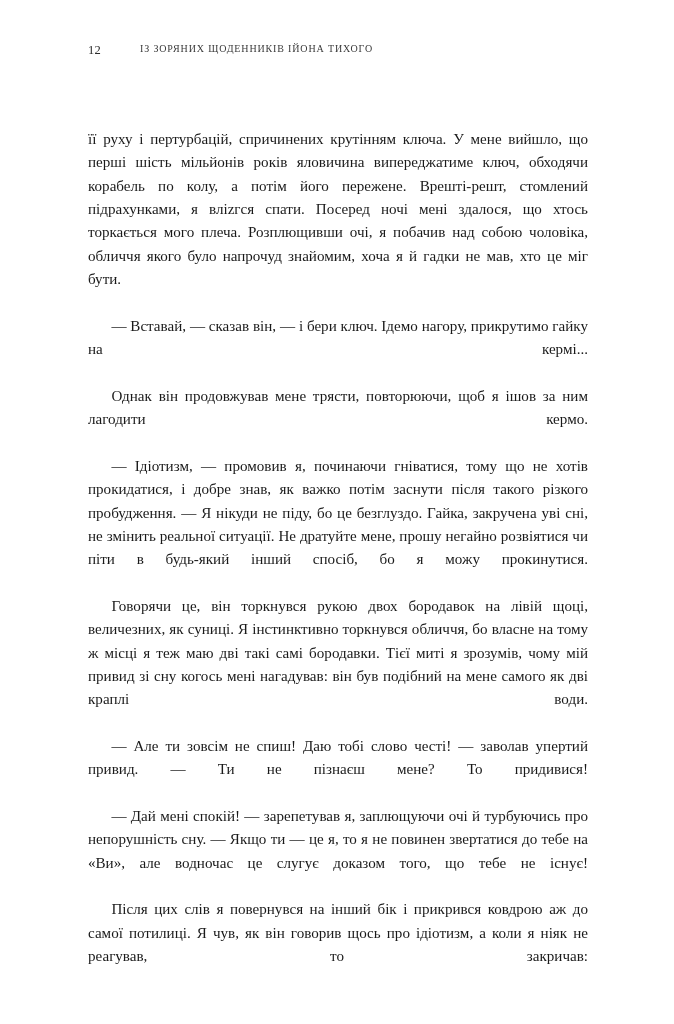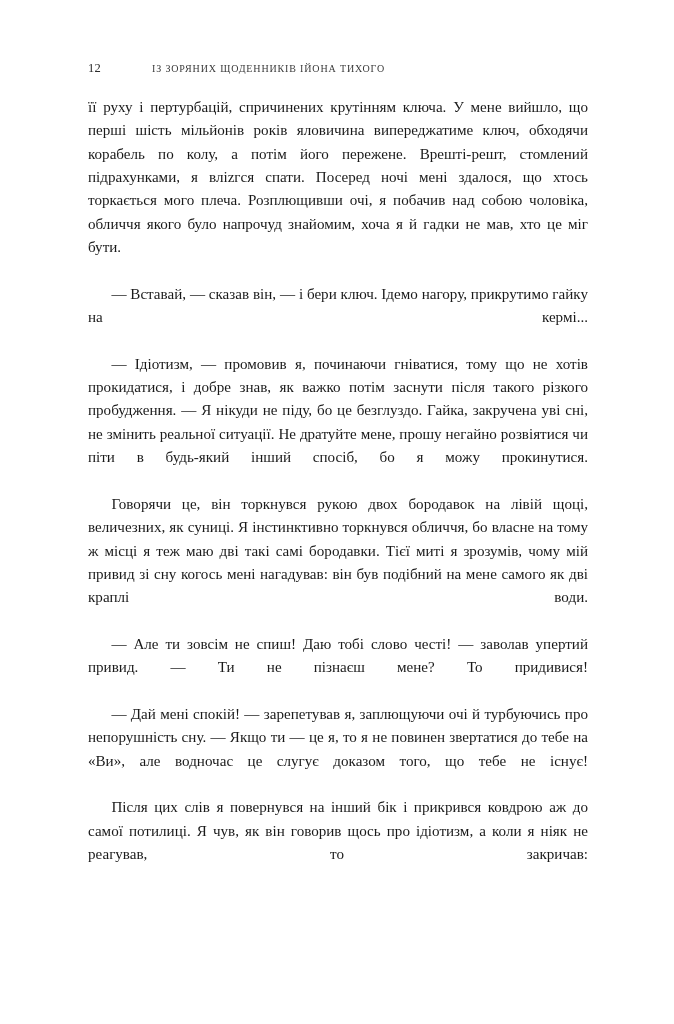--- a/index.html
+++ b/index.html
@@ -14,26 +14,26 @@
   .page {
     position: relative;
     width: 674px;
     height: 1024px;
     background: #ffffff;
     overflow: hidden;
     box-sizing: border-box;
   }
   .running-head {
     position: absolute;
-    top: 61px;
+    top: 43px;
     left: 88px;
     width: 500px;
     display: flex;
-    align-items: center;
-    gap: 12px;
+    align-items: flex-start;
+    gap: 0;
   }
   .folio {
     font-size: 12.5px;
     letter-spacing: 0.2px;
     color: #2a2a2a;
     width: 52px;
     flex: 0 0 52px;
   }
   .head-title {
     font-size: 10px;
@@ -53,20 +53,21 @@
     font-size: 15.1px;
     line-height: 23.35px;
     text-align: justify;
     text-indent: 1.55em;
     -webkit-hyphens: manual;
     hyphens: manual;
     word-spacing: -0.1px;
   }
   .textblock p.noindent {
     text-indent: 0;
+    margin-top: 32px;
   }
   
   .textblock p:after {
     content: "";
     display: inline-block;
     width: 100%;
   }
 </style>
 </head>
 <body>
@@ -74,20 +75,21 @@
 <div class="page">
 
   <div class="running-head">
     <span class="folio">12</span>
     <span class="head-title">Із зоряних щоденників Ійона Тихого</span>
   </div>
 
   <div class="textblock">
       <p class="noindent">її руху і пертурбацій, спричинених крутінням ключа. У мене вийшло, що перші шість мільйонів років яловичина випереджатиме ключ, обходячи корабель по колу, а потім його пережене. Врешті-решт, стомлений підрахунками, я вліzгся спати. Посеред ночі мені здалося, що хтось торкається мого плеча. Розплющивши очі, я побачив над собою чоловіка, обличчя якого було напрочуд знайомим, хоча я й гадки не мав, хто це міг бути.</p>
       <p>— Вставай, — сказав він, — і бери ключ. Ідемо нагору, прикрутимо гайку на кермі...</p>
+      <p>Однак він продовжував мене трясти, повторюючи, щоб я ішов за ним лагодити кермо.</p>
       <p>— Ідіотизм, — промовив я, починаючи гніватися, тому що не хотів прокидатися, і добре знав, як важко потім заснути після такого різкого пробудження. — Я нікуди не піду, бо це безглуздо. Гайка, закручена уві сні, не змінить реальної ситуації. Не дратуйте мене, прошу негайно розвіятися чи піти в будь-який інший спосіб, бо я можу прокинутися.</p>
       <p>Говорячи це, він торкнувся рукою двох бородавок на лівій щоці, величезних, як суниці. Я інстинктивно торкнувся обличчя, бо власне на тому ж місці я теж маю дві такі самі бородавки. Тієї миті я зрозумів, чому мій привид зі сну когось мені нагадував: він був подібний на мене самого як дві краплі води.</p>
       <p>— Але ти зовсім не спиш! Даю тобі слово честі! — заволав упертий привид. — Ти не пізнаєш мене? То придивися!</p>
       <p>— Дай мені спокій! — зарепетував я, заплющуючи очі й турбуючись про непорушність сну. — Якщо ти — це я, то я не повинен звертатися до тебе на «Ви», але водночас це слугує доказом того, що тебе не існує!</p>
       <p>Після цих слів я повернувся на інший бік і прикрився ковдрою аж до самої потилиці. Я чув, як він говорив щось про ідіотизм, а коли я ніяк не реагував, то закричав:</p>
     </div>
 
 </div>
 
 </body></html>

